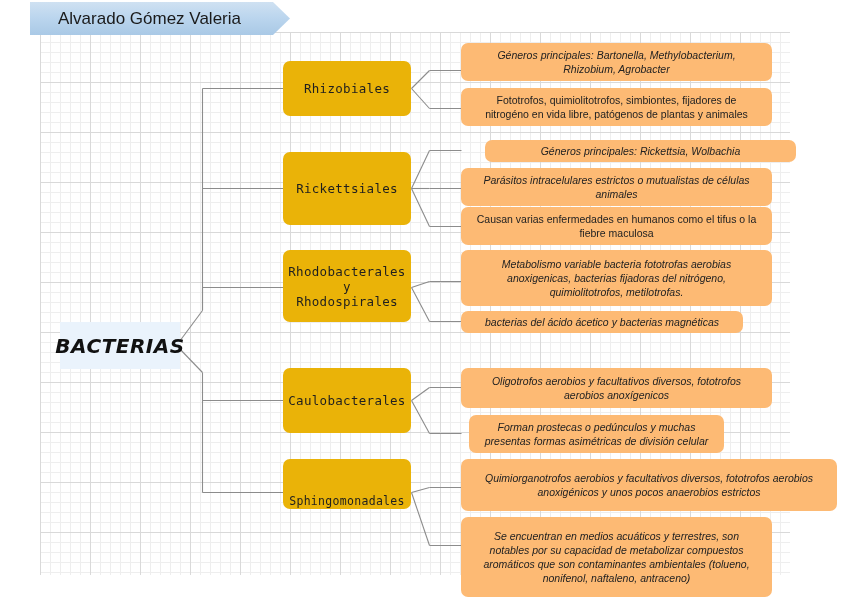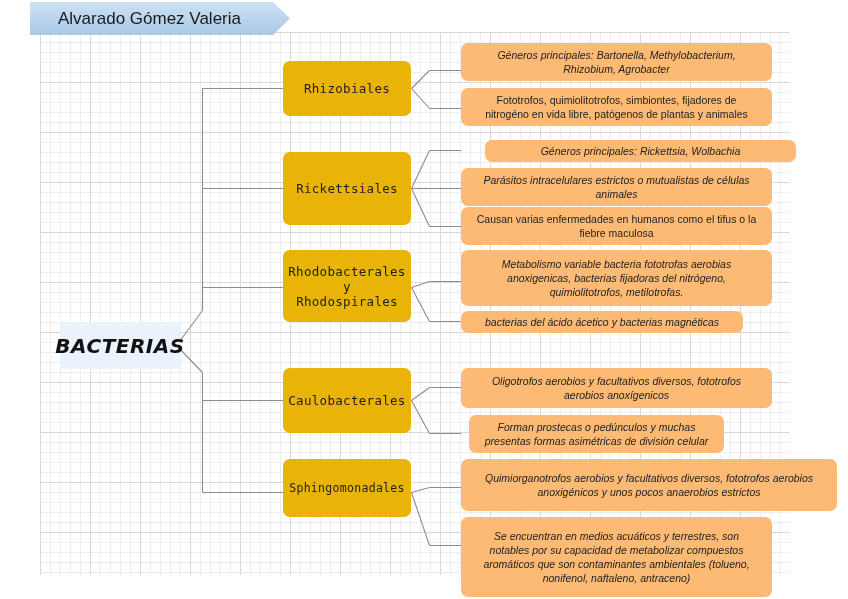--- a/index.html
+++ b/index.html
@@ -189,21 +189,21 @@
   <div class="node order-node" style="left:283px; top:250px; width:128px; height:72px;">
     <span style="white-space:pre-line;">Rhodobacterales
 y
 Rhodospirales</span>
   </div>
 
   <div class="node order-node" style="left:283px; top:368px; width:128px; height:65px;">
     <span style="white-space:pre-line;">Caulobacterales</span>
   </div>
 
-  <div class="node order-node" style="left:283px; top:459px; width:128px; height:58px;">
+  <div class="node order-node" style="left:283px; top:459px; width:128px; height:50px;align-items:flex-end;">
     <span style="white-space:pre-line; font-size:11.5px;">Sphingomonadales</span>
   </div>
 
   <div class="node desc-node italic" style="left:461px; top:43px; width:311px; height:38px;">
     <span>Géneros principales: Bartonella, Methylobacterium, Rhizobium, Agrobacter</span>
   </div>
   <div class="node desc-node" style="left:461px; top:88px; width:311px; height:38px;">
     <span>Fototrofos, quimiolitotrofos, simbiontes, fijadores de nitrogéno en vida libre, patógenos de plantas y animales</span>
   </div>
 

